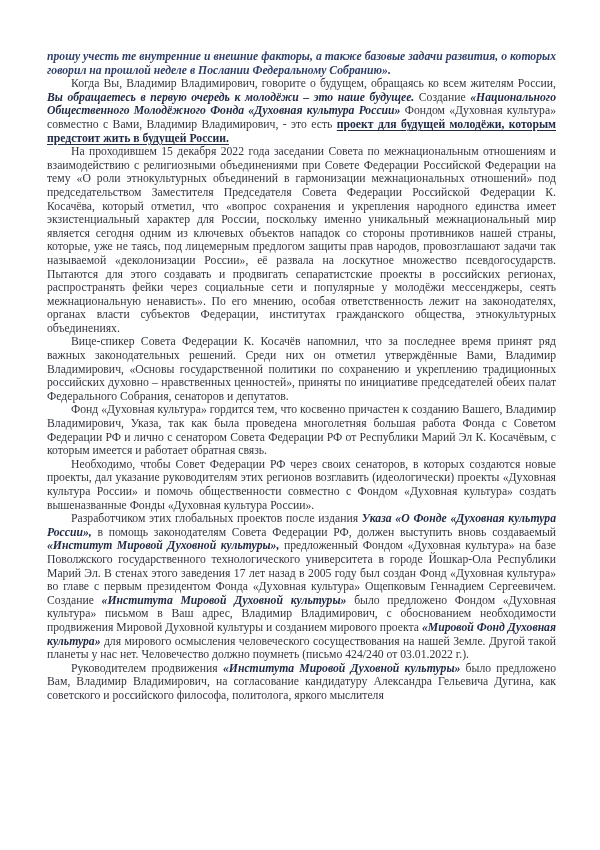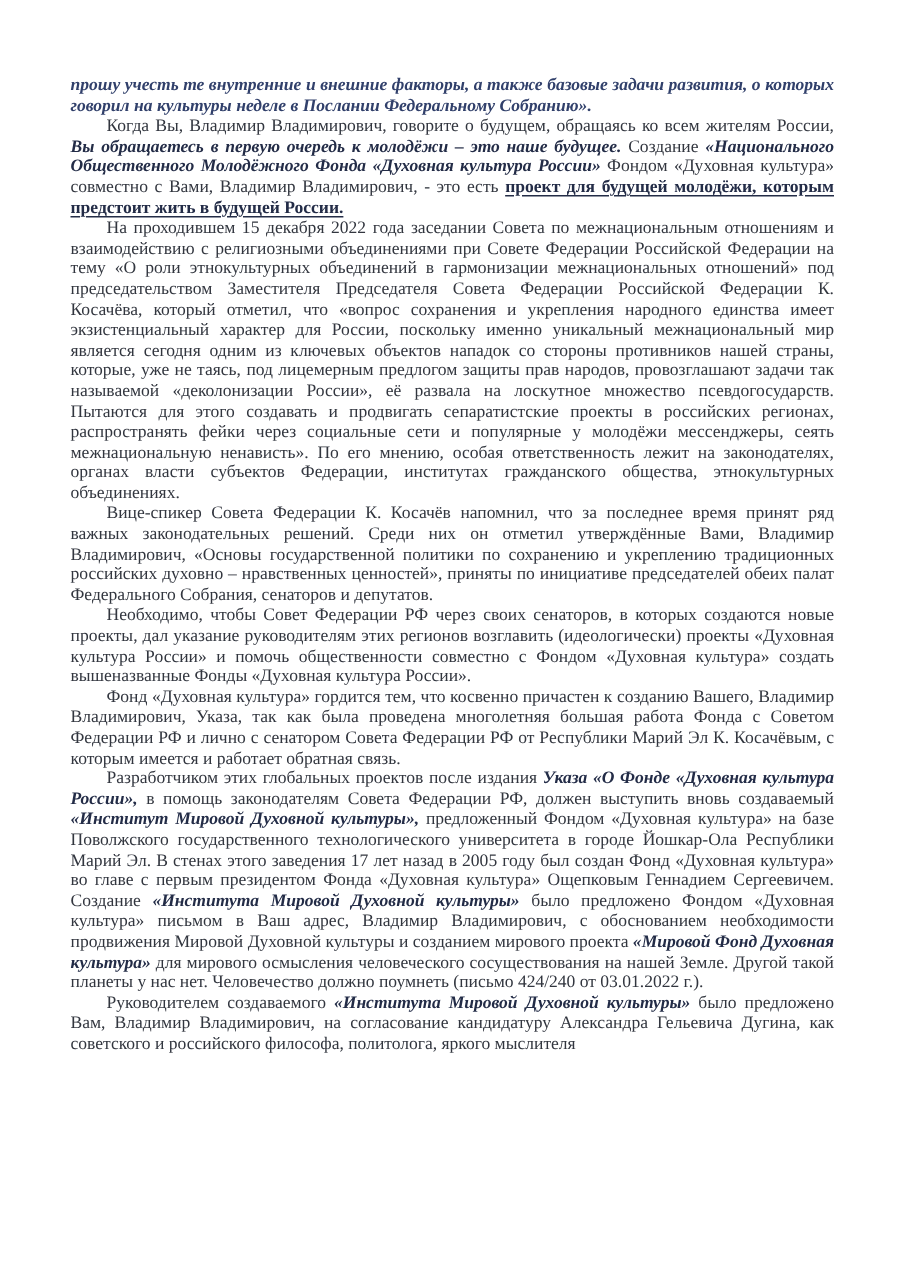--- a/index.html
+++ b/index.html
@@ -29,22 +29,22 @@
   .run-b{font-weight:bold;color:#232c47;font-style:italic;}
   .run-bu{font-weight:bold;color:#232c47;text-decoration:underline;text-decoration-thickness:1.4px;text-underline-offset:2px;}
   .run-bi{font-weight:bold;font-style:italic;color:#31406b;}
   p.lead{color:#31406b;}
 </style>
 </head>
 <body>
 
 <div class="page">
   <main class="doc-body">
-      <p class="no-indent lead"><span class="run-bi">прошу учесть те внутренние и внешние факторы, а также базовые задачи развития, о которых говорил на культуры неделе в Послании Федеральному Собранию».</span></p>
+      <p class="no-indent lead"><span class="run-bi">прошу учесть те внутренние и внешние факторы, а также базовые задачи развития, о которых говорил на прошлой неделе в Послании Федеральному Собранию».</span></p>
       <p><span class="run-r">Когда Вы, Владимир Владимирович, говорите о будущем, обращаясь ко всем жителям России, </span><span class="run-b">Вы обращаетесь в первую очередь к молодёжи – это наше будущее.</span><span class="run-r"> Создание </span><span class="run-b">«Национального Общественного Молодёжного Фонда «Духовная культура России»</span><span class="run-r"> Фондом «Духовная культура» совместно с Вами, Владимир Владимирович, - это есть </span><span class="run-bu">проект для будущей молодёжи, которым предстоит жить в будущей России.</span></p>
       <p><span class="run-r">На проходившем 15 декабря 2022 года заседании Совета по межнациональным отношениям и взаимодействию с религиозными объединениями при Совете Федерации Российской Федерации на тему «О роли этнокультурных объединений в гармонизации межнациональных отношений» под председательством Заместителя Председателя Совета Федерации Российской Федерации К. Косачёва, который отметил, что «вопрос сохранения и укрепления народного единства имеет экзистенциальный характер для России, поскольку именно уникальный межнациональный мир является сегодня одним из ключевых объектов нападок со стороны противников нашей страны, которые, уже не таясь, под лицемерным предлогом защиты прав народов, провозглашают задачи так называемой «деколонизации России», её развала на лоскутное множество псевдогосударств. Пытаются для этого создавать и продвигать сепаратистские проекты в российских регионах, распространять фейки через социальные сети и популярные у молодёжи мессенджеры, сеять межнациональную ненависть». По его мнению, особая ответственность лежит на законодателях, органах власти субъектов Федерации, институтах гражданского общества, этнокультурных объединениях.</span></p>
       <p><span class="run-r">Вице-спикер Совета Федерации К. Косачёв напомнил, что за последнее время принят ряд важных законодательных решений. Среди них он отметил утверждённые Вами, Владимир Владимирович, «Основы государственной политики по сохранению и укреплению традиционных российских духовно – нравственных ценностей», приняты по инициативе председателей обеих палат Федерального Собрания, сенаторов и депутатов.</span></p>
+      <p><span class="run-r">Фонд «Духовная культура» гордится тем, что косвенно причастен к созданию Вашего, Владимир Владимирович, Указа, так как была проведена многолетняя большая работа Фонда с Советом Федерации РФ и лично с сенатором Совета Федерации РФ от Республики Марий Эл К. Косачёвым, с которым имеется и работает обратная связь.</span></p>
       <p><span class="run-r">Необходимо, чтобы Совет Федерации РФ через своих сенаторов, в которых создаются новые проекты, дал указание руководителям этих регионов возглавить (идеологически) проекты «Духовная культура России» и помочь общественности совместно с Фондом «Духовная культура» создать вышеназванные Фонды «Духовная культура России».</span></p>
-      <p><span class="run-r">Фонд «Духовная культура» гордится тем, что косвенно причастен к созданию Вашего, Владимир Владимирович, Указа, так как была проведена многолетняя большая работа Фонда с Советом Федерации РФ и лично с сенатором Совета Федерации РФ от Республики Марий Эл К. Косачёвым, с которым имеется и работает обратная связь.</span></p>
       <p><span class="run-r">Разработчиком этих глобальных проектов после издания </span><span class="run-b">Указа «О Фонде «Духовная культура России»,</span><span class="run-r"> в помощь законодателям Совета Федерации РФ,  должен выступить вновь создаваемый </span><span class="run-b">«Институт Мировой Духовной культуры»,</span><span class="run-r"> предложенный Фондом «Духовная культура» на базе Поволжского государственного технологического университета в городе Йошкар-Ола Республики Марий Эл. В стенах этого заведения 17 лет назад в 2005 году был создан Фонд «Духовная культура» во главе с первым президентом Фонда «Духовная культура» Ощепковым Геннадием Сергеевичем. Создание </span><span class="run-b">«Института Мировой Духовной культуры»</span><span class="run-r"> было предложено Фондом «Духовная культура» письмом в Ваш адрес, Владимир Владимирович, с обоснованием необходимости продвижения Мировой Духовной культуры и созданием мирового проекта </span><span class="run-b">«Мировой Фонд Духовная культура»</span><span class="run-r"> для мирового осмысления человеческого сосуществования на нашей Земле. Другой такой планеты у нас нет. Человечество должно поумнеть (письмо 424/240 от 03.01.2022 г.).</span></p>
-      <p><span class="run-r">Руководителем создаваемого </span><span class="run-b">«Института Мировой Духовной культуры»</span><span class="run-r"> было предложено Вам, Владимир Владимирович, на согласование кандидатуру Александра Гельевича Дугина, как советского и российского философа, политолога, яркого мыслителя</span></p>
+      <p><span class="run-r">Руководителем продвижения </span><span class="run-b">«Института Мировой Духовной культуры»</span><span class="run-r"> было предложено Вам, Владимир Владимирович, на согласование кандидатуру Александра Гельевича Дугина, как советского и российского философа, политолога, яркого мыслителя</span></p>
     </main>
 </div>
 
 </body></html>

